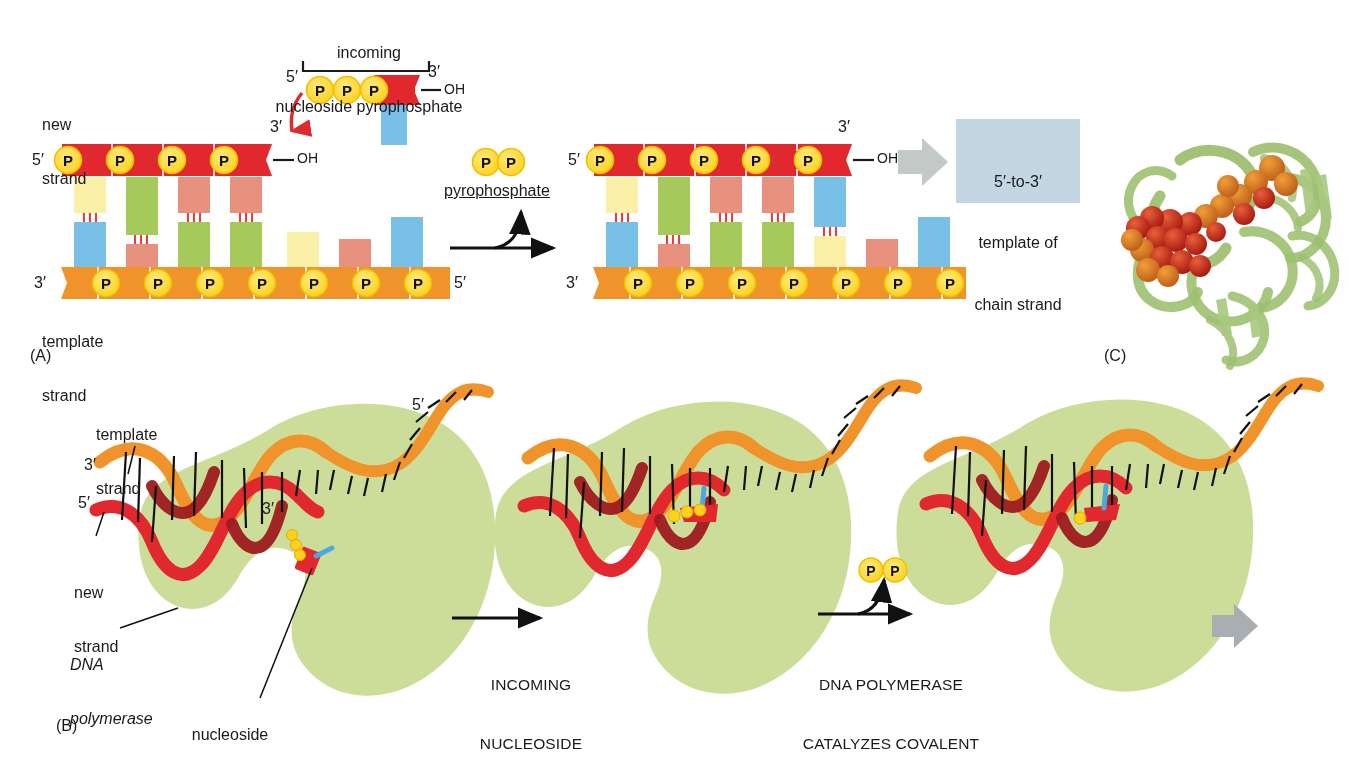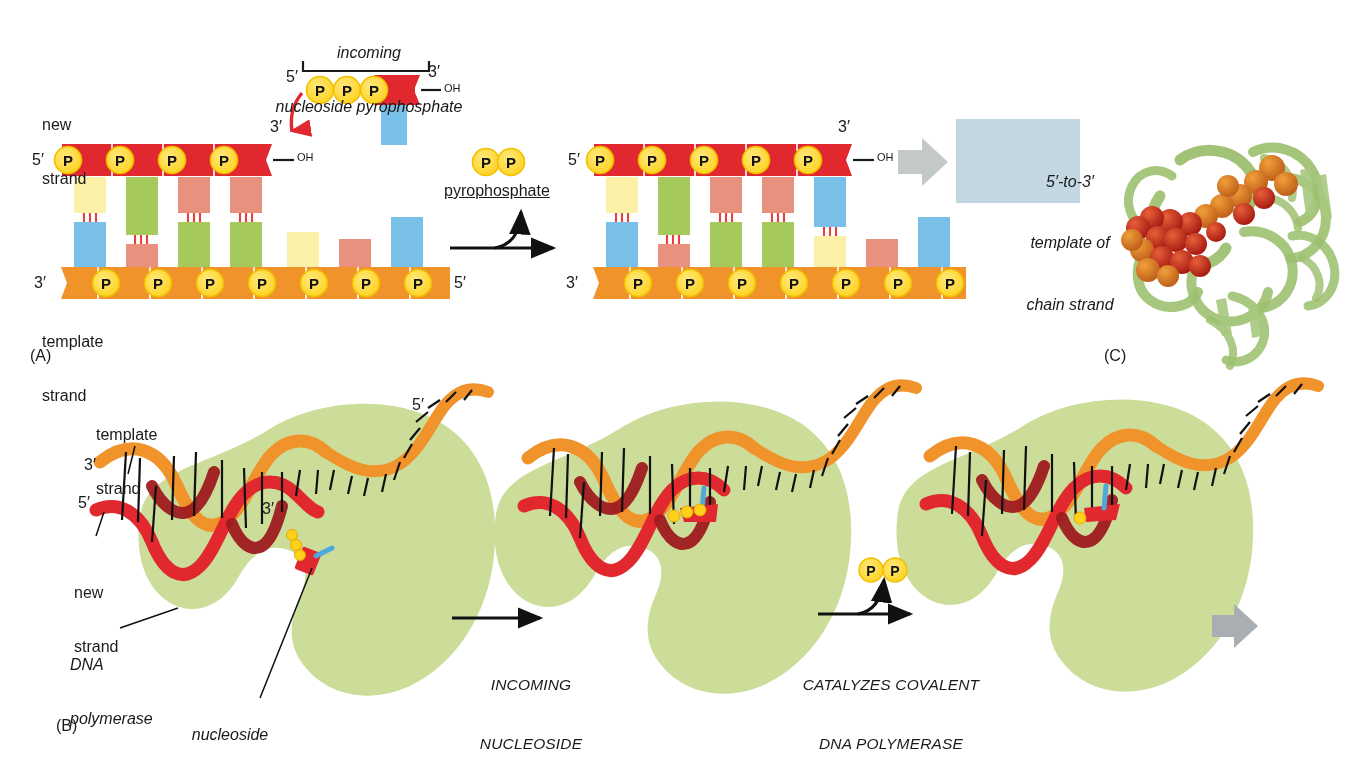--- a/index.html
+++ b/index.html
@@ -8,23 +8,23 @@
     width:1358px;height:758px;position:relative;overflow:hidden;
     font-family:"Liberation Sans","DejaVu Sans",sans-serif;
     color:#1a1a1a;
   }
   .fig{position:absolute;left:0;top:0;width:1358px;height:758px;}
   svg{display:block;}
   .lbl{position:absolute;white-space:pre;line-height:1.12;}
   .lbl-md{font-size:16px;}
   .lbl-cap{font-size:15.5px;letter-spacing:0.15px;}
   .panel-id{font-size:16px;}
-  .center{text-align:center;font-style:italic;}
+  .center{text-align:center;}
   .prime{font-size:16px;}
-  .ohtxt{font-size:11px;}
+  .ohtxt{font-size:14px;}
 </style>
 </head>
 <body>
 
 <div class="fig">
 
 <svg width="1358" height="758" viewBox="0 0 1358 758" xmlns="http://www.w3.org/2000/svg">
 
   <defs>
 
@@ -593,21 +593,21 @@
 <div class="lbl prime" style="left:34px;top:274px;">3′</div>
 <div class="lbl prime" style="left:454px;top:274px;">5′</div>
 
 <div class="lbl lbl-md" style="left:444px;top:182px;text-decoration:underline;">pyrophosphate</div>
 
 <div class="lbl prime" style="left:568px;top:151px;">5′</div>
 <div class="lbl prime" style="left:838px;top:118px;">3′</div>
 <div class="lbl ohtxt" style="left:877px;top:151px;">OH</div>
 <div class="lbl prime" style="left:566px;top:274px;">3′</div>
 
-<div class="lbl lbl-md center" style="left:1008px;top:131px;width:124px;line-height:1.28;">
+<div class="lbl lbl-md center" style="left:956px;top:131px;width:124px;line-height:1.28;">
   <div>5′-to-3′</div>
   <div>template of</div>
   <div>chain strand</div>
 </div>
 
 <div class="lbl panel-id" style="left:30px;top:347px;">(A)</div>
 <div class="lbl panel-id" style="left:1104px;top:347px;">(C)</div>
 
 <div class="lbl lbl-md" style="left:96px;top:390px;">
   <div>template</div>
@@ -638,18 +638,18 @@
 
 <div class="lbl lbl-cap center" style="left:398px;top:636px;width:266px;line-height:1.26;">
   <div>INCOMING</div>
   <div>NUCLEOSIDE</div>
   
   
   
 </div>
 
 <div class="lbl lbl-cap center" style="left:748px;top:636px;width:286px;line-height:1.26;">
+  <div>DNA POLYMERASE</div>
   <div>CATALYZES COVALENT</div>
-  <div>DNA POLYMERASE</div>
   
   
   
 </div>
 
 </body></html>

